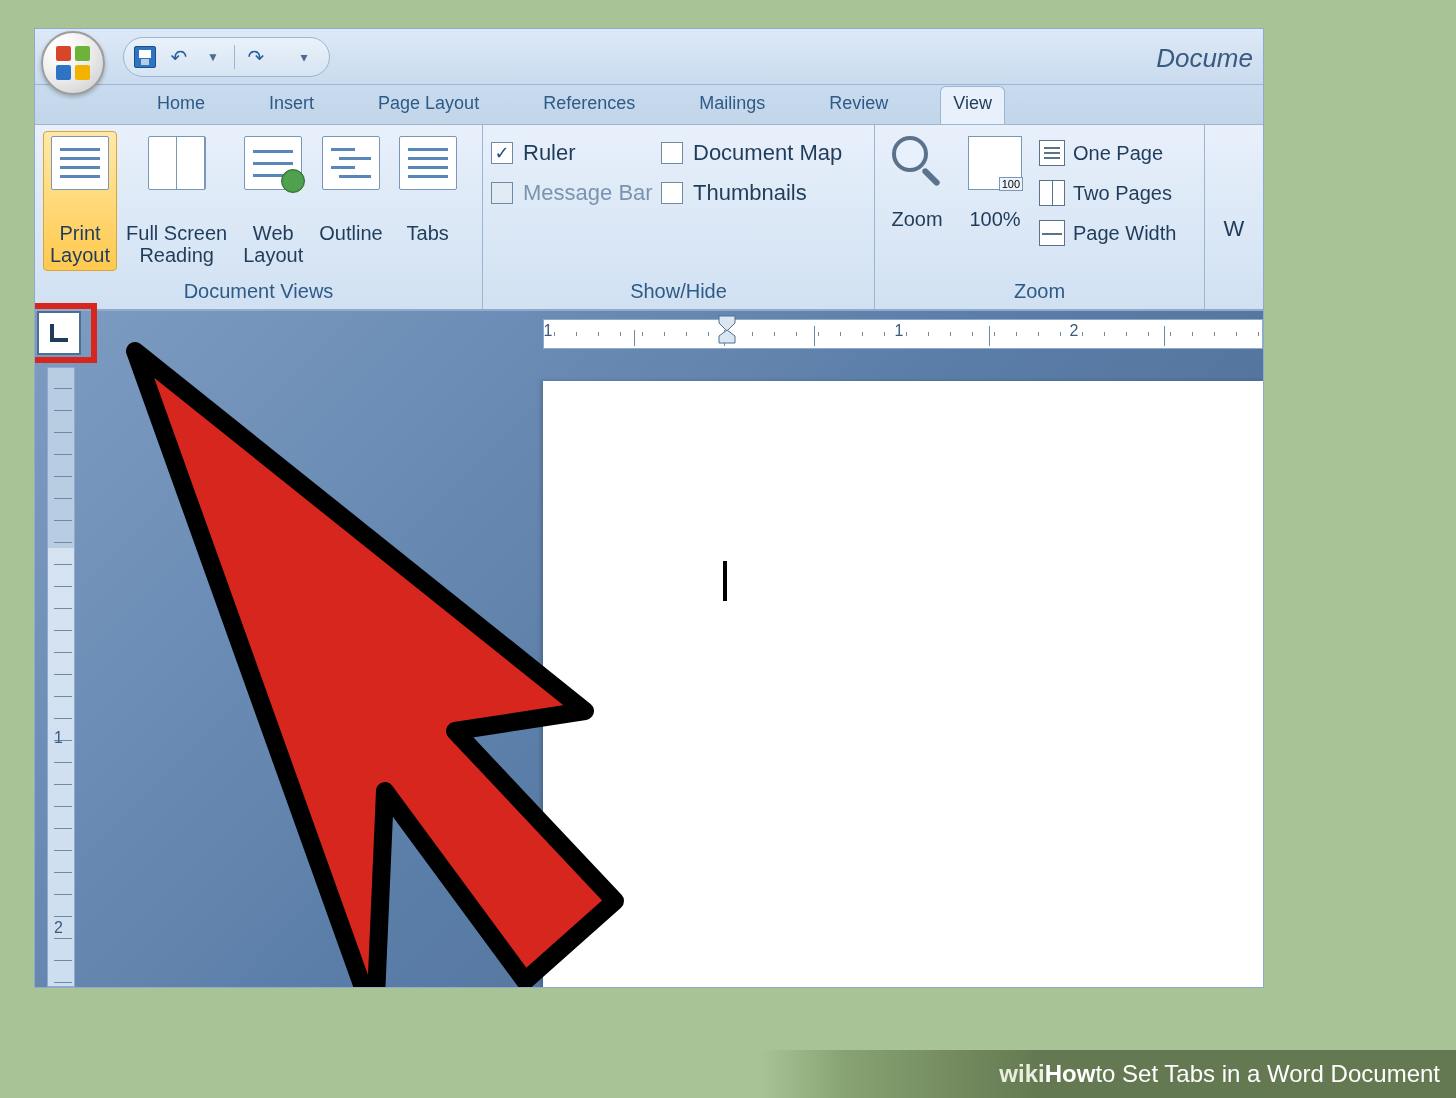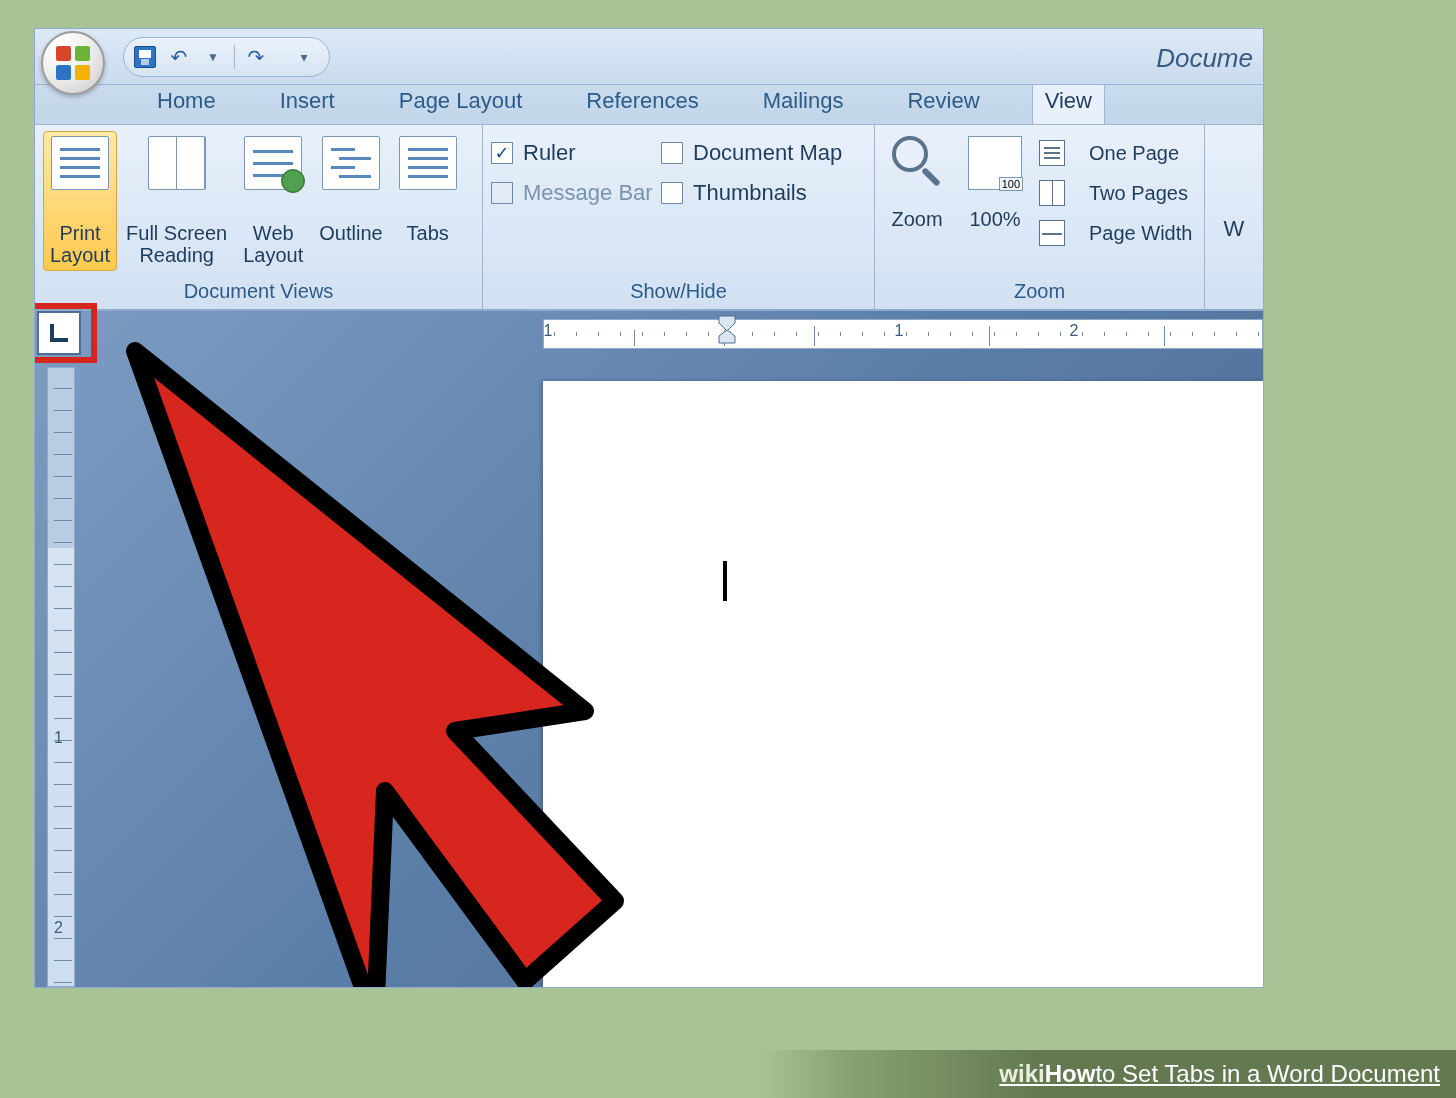--- a/index.html
+++ b/index.html
@@ -45,21 +45,21 @@
   .save-ic::before { content:""; position:absolute; left:6px; right:6px; bottom:2px; height:6px; background:#b8cce2; }
 
   .doc-title { position:absolute; right:10px; top:14px; font-size:26px; color:#3a5b80;font-style:italic; }
 
   
   .ribbon-tabs {
     height: 40px; display:flex; align-items:flex-end; gap: 40px; padding-left: 110px;
     background: linear-gradient(#c9dbee,#c2d5e9); border-bottom:1px solid #9ab6d3;
   }
   .ribbon-tabs .tab {
-    font-size: 22px; color:#2e5a88; padding: 6px 12px 10px; cursor:default;
+    font-size: 18px; color:#2e5a88; padding: 6px 12px 10px; cursor:default;
   }
   .ribbon-tabs .tab.active {
     background:#e8f0fb; border:1px solid #9ab6d3; border-bottom:none;
     border-top-left-radius:6px; border-top-right-radius:6px; color:#1f3c5a;
   }
 
   
   .ribbon {
     height: 186px; background: linear-gradient(#e8f0fb,#d1e1f2);
     display:flex; border-bottom:2px solid #8faacc; position:relative;
@@ -97,21 +97,21 @@
   .zoom-ic {
     width:54px; height:54px; position:relative;
   }
   .zoom-ic .lens { position:absolute; width:36px; height:36px; border:4px solid #5a728c; border-radius:50%; left:2px; top:0; background:#e8f0fb; }
   .zoom-ic .handle { position:absolute; width:22px; height:6px; background:#5a728c; transform:rotate(45deg); left:30px; top:38px; border-radius:3px; }
   .pct-ic {
     width:54px; height:54px; border:1px solid #7a97b8; background:#fff; position:relative;
   }
   .pct-ic::after { content:"100"; position:absolute; right:-2px; bottom:-2px; font-size:11px; background:#eef3fa; border:1px solid #7a97b8; padding:0 2px; }
 
-  .small-row { display:flex; align-items:center; gap:24px; font-size:20px; color:#1f3c5a; height:40px; }
+  .small-row { display:flex; align-items:center; gap:8px; font-size:20px; color:#1f3c5a; height:40px; }
   .small-ic {
     width:26px; height:26px; border:1px solid #5a728c; background:#fff; position:relative;
   }
   .small-ic .lines { position:absolute; inset:4px; display:flex; flex-direction:column; justify-content:space-around; }
   .small-ic .lines span { height:2px; background:#5a728c; }
   .small-ic.two::after { content:""; position:absolute; left:50%; top:0; bottom:0; border-left:1px solid #5a728c; }
   .small-ic.width::after { content:""; position:absolute; left:2px; right:2px; top:50%; height:2px; background:#5a728c; }
   .small-ic.width::before { content:""; position:absolute; left:0; top:40%; width:0; height:0; }
 
   
@@ -152,21 +152,21 @@
     box-shadow: -2px 0 4px rgba(0,0,0,.2);
   }
   .caret { position:absolute; left:180px; top:180px; width:4px; height:40px; background:#000; }
 
   .big-arrow { position:absolute; left:50px; top:30px; pointer-events:none; }
 
   .wikihow-bar {
     position:absolute; left:760px; right:0; bottom:0; height:48px;
     background: linear-gradient(90deg, rgba(123,149,100,0) 0%, rgba(123,149,100,.7) 12%, rgba(96,117,77,.95) 40%);
     display:flex; align-items:center; justify-content:flex-end; padding-right:16px;
-    font-size:24px; color:#fff; font-weight:500;text-decoration:underline;
+    font-size:24px; color:#fff; font-weight:500;
   }
   .wikihow-bar .wiki { font-weight:700; color:#e9eedf; }
   .wikihow-bar .how { font-weight:900; color:#fff; }
 </style>
 </head>
 <body>
 
 <div class="app-frame">
 
   <div class="titlebar">

